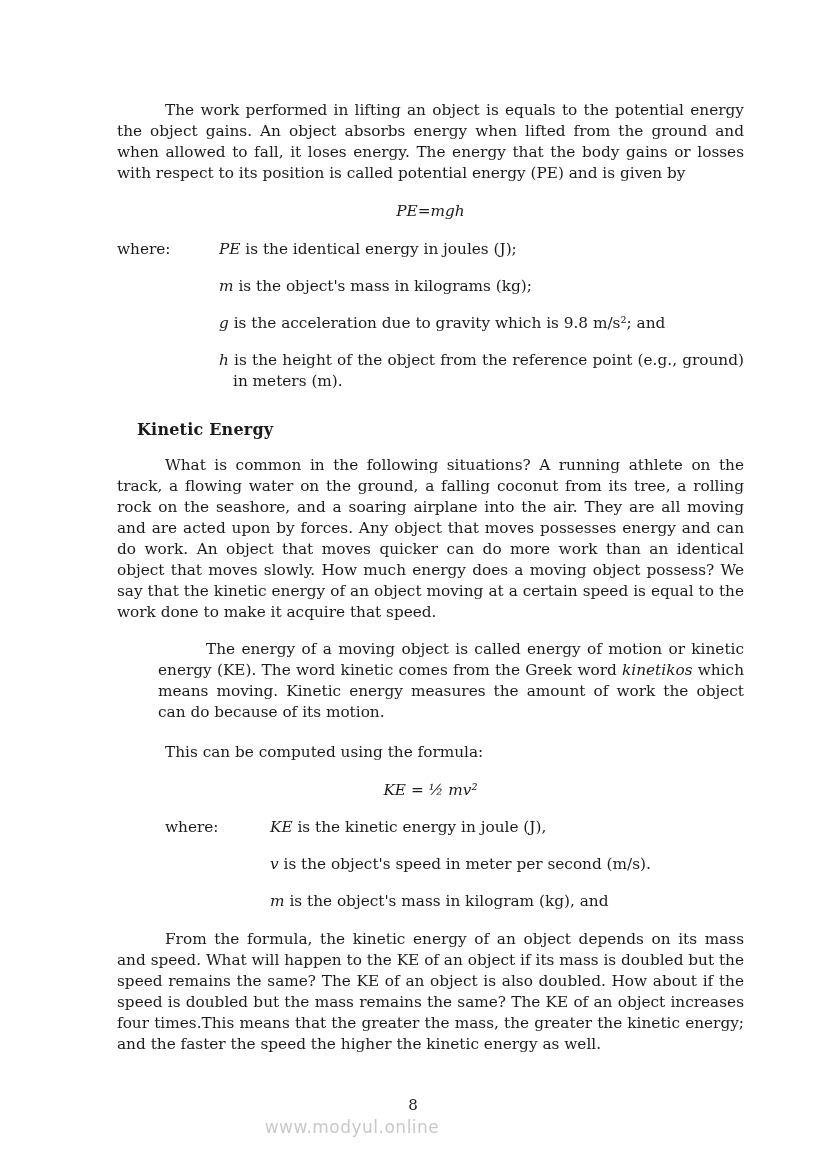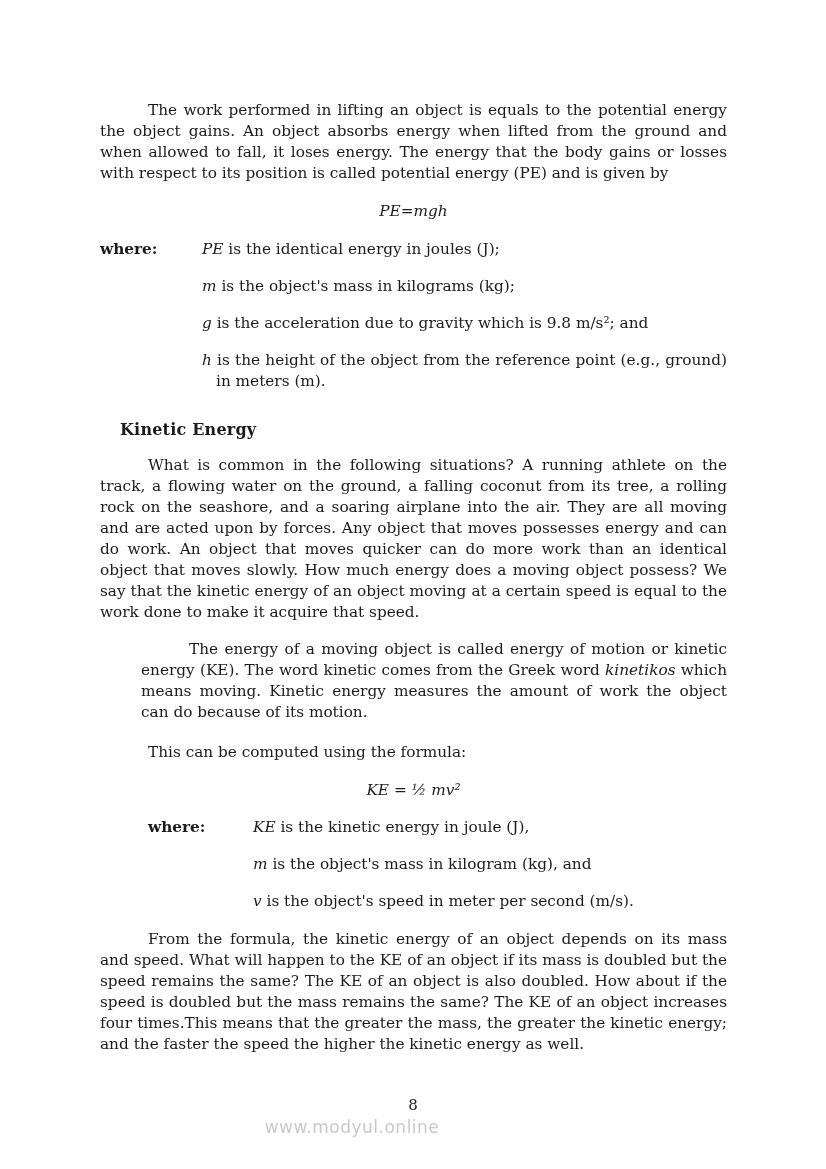--- a/index.html
+++ b/index.html
@@ -9,36 +9,36 @@
     height: 1169px;
     position: relative;
     overflow: hidden;
     font-family: "DejaVu Serif", serif;
     color: #1b1b1b;
     font-size: 15.3px;
     line-height: 21px;
   }
   .content {
     position: absolute;
-    left: 100px;
+    left: 117px;
     top: 100px;
     width: 627px;
   }
   p.body { text-align: justify; }
   .indent { text-indent: 48px; }
   .formula {
     text-align: center;
     font-style: italic;
     margin-top: 17px;
   }
   .where-block { margin-top: 17px; }
   .where-block-2 { margin-top: 16px; margin-left: 48px; }
   .where-row { display: flex; margin-bottom: 16px; }
   .where-row:last-child { margin-bottom: 0; }
-  .where-label { width: 102px; flex: none; font-weight: bold; }
+  .where-label { width: 102px; flex: none; }
   .where-label-2 { width: 105px; flex: none; }
   .where-def { flex: 1; text-align: justify; }
   .hang { padding-left: 14px; text-indent: -14px; }
   .term { font-style: italic; }
   h2.section-heading {
     font-size: 16px;
     font-weight: bold;
     margin-top: 27px;
     letter-spacing: 0.2px;
     margin-left: 20px;
@@ -106,25 +106,25 @@
 
   <p class="formula">KE = ½ mv²</p>
 
   <div class="where-block where-block-2">
     <div class="where-row">
       <span class="where-label where-label-2">where:</span>
       <span class="where-def"><i class="term">KE</i><span> is the kinetic energy in joule (J),</span></span>
     </div>
     <div class="where-row">
       <span class="where-label where-label-2"></span>
-      <span class="where-def"><i class="term">m</i><span> is the object's mass in kilogram (kg), and</span></span>
+      <span class="where-def"><i class="term">v</i><span> is the object's speed in meter per second (m/s).</span></span>
     </div>
     <div class="where-row">
       <span class="where-label where-label-2"></span>
-      <span class="where-def"><i class="term">v</i><span> is the object's speed in meter per second (m/s).</span></span>
+      <span class="where-def"><i class="term">m</i><span> is the object's mass in kilogram (kg), and</span></span>
     </div>
   </div>
 
   <p class="body indent gap-17">From the formula, the kinetic energy of an object depends on its mass and speed. What will happen to the KE of an object if its mass is doubled but the speed remains the same? The KE of an object is also doubled. How about if the speed is doubled but the mass remains the same? The KE of an object increases four times.This means that the greater the mass, the greater the kinetic energy; and the faster the speed the higher the kinetic energy as well.</p>
 
 </div>
 
 <div class="page-number">8</div>
 <div class="watermark">www.modyul.online</div>
 

